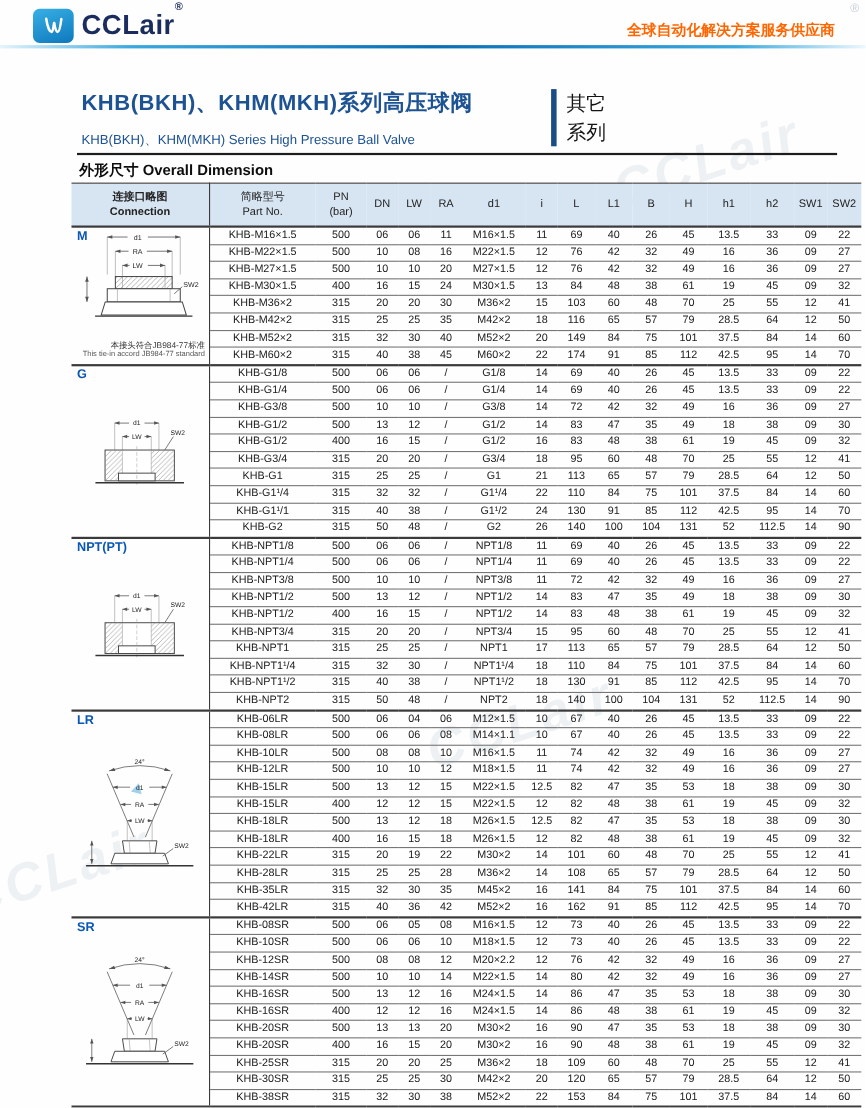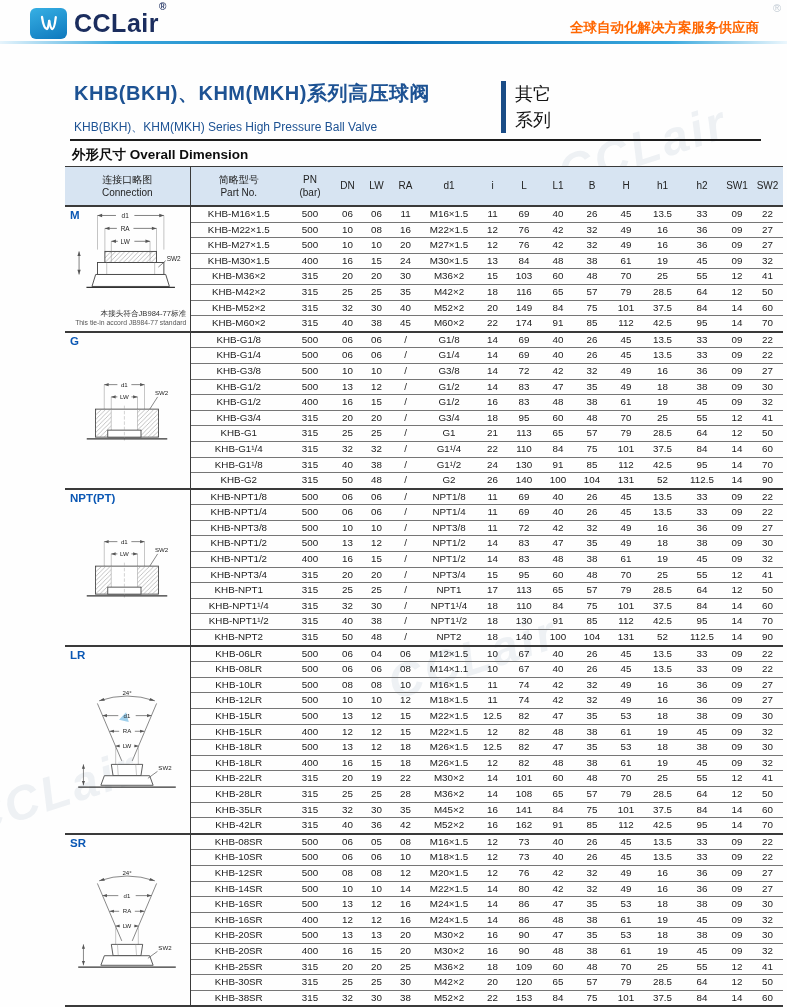--- a/index.html
+++ b/index.html
@@ -31,21 +31,21 @@
   .series-bar{width:5px;height:52px;background:#1a4c86;}
   .series-text{font-family:"Liberation Serif",serif;font-size:18px;color:#141414;line-height:1.45;}
   .rule{position:absolute;left:70px;right:26px;top:139px;height:2px;background:#1d1d1d;}
   .sec-head{position:absolute;left:72px;top:146px;font-size:13.5px;font-weight:bold;color:#0d0d0d;}
 
   
   .tblwrap{position:absolute;left:65px;top:166px;width:718px;}
   table{border-collapse:collapse;width:100%;table-layout:fixed;}
   thead th{background:#d7e4f2;font-weight:normal;font-size:10px;color:#222;height:38px;
            border-top:1.5px solid #3a3a3a;border-bottom:2px solid #3a3a3a;padding:0 1px;}
-  thead th.conn-h{border-right:1.5px solid #3a3a3a;}
+  thead th.conn-h{border-right:1.5px solid #3a3a3a;font-weight:bold;}
   .hl{line-height:1.32;}
   tbody td{font-size:9.8px;color:#1a1a1a;text-align:center;height:14.6px;line-height:14.6px;
            padding:0;border-bottom:1px solid #767676;white-space:nowrap;overflow:hidden;}
   tbody tr:last-child td{border-bottom:2px solid #3a3a3a;}
   td.conn{border-right:1.5px solid #3a3a3a;border-bottom:2px solid #3a3a3a;position:relative;
           vertical-align:middle;padding:0;}
   .glabel{position:absolute;top:2px;left:5px;color:#0a57b4;font-weight:bold;font-size:11.5px;line-height:1.1;}
   .diag{display:block;}
   .diag svg{display:block;margin:0 auto;}
   .note{margin:15px auto 3px;width:118px;text-align:right;color:#333;line-height:1.25;}
@@ -528,21 +528,21 @@
               <td class="num">110</td>
               <td class="num">84</td>
               <td class="num">75</td>
               <td class="num">101</td>
               <td class="num">37.5</td>
               <td class="num">84</td>
               <td class="num">14</td>
               <td class="num">60</td>
             </tr>
             <tr>
-              <td class="part">KHB-G1¹/8</td>
+              <td class="part">KHB-G1¹/1</td>
               <td class="num">315</td>
               <td class="num">40</td>
               <td class="num">38</td>
               <td class="num">/</td>
               <td class="num">G1¹/2</td>
               <td class="num">24</td>
               <td class="num">130</td>
               <td class="num">91</td>
               <td class="num">85</td>
               <td class="num">112</td>
@@ -1097,21 +1097,21 @@
               <td class="num">33</td>
               <td class="num">09</td>
               <td class="num">22</td>
             </tr>
             <tr>
               <td class="part">KHB-12SR</td>
               <td class="num">500</td>
               <td class="num">08</td>
               <td class="num">08</td>
               <td class="num">12</td>
-              <td class="num">M20×1.5</td>
+              <td class="num">M20×2.2</td>
               <td class="num">12</td>
               <td class="num">76</td>
               <td class="num">42</td>
               <td class="num">32</td>
               <td class="num">49</td>
               <td class="num">16</td>
               <td class="num">36</td>
               <td class="num">09</td>
               <td class="num">27</td>
             </tr>

